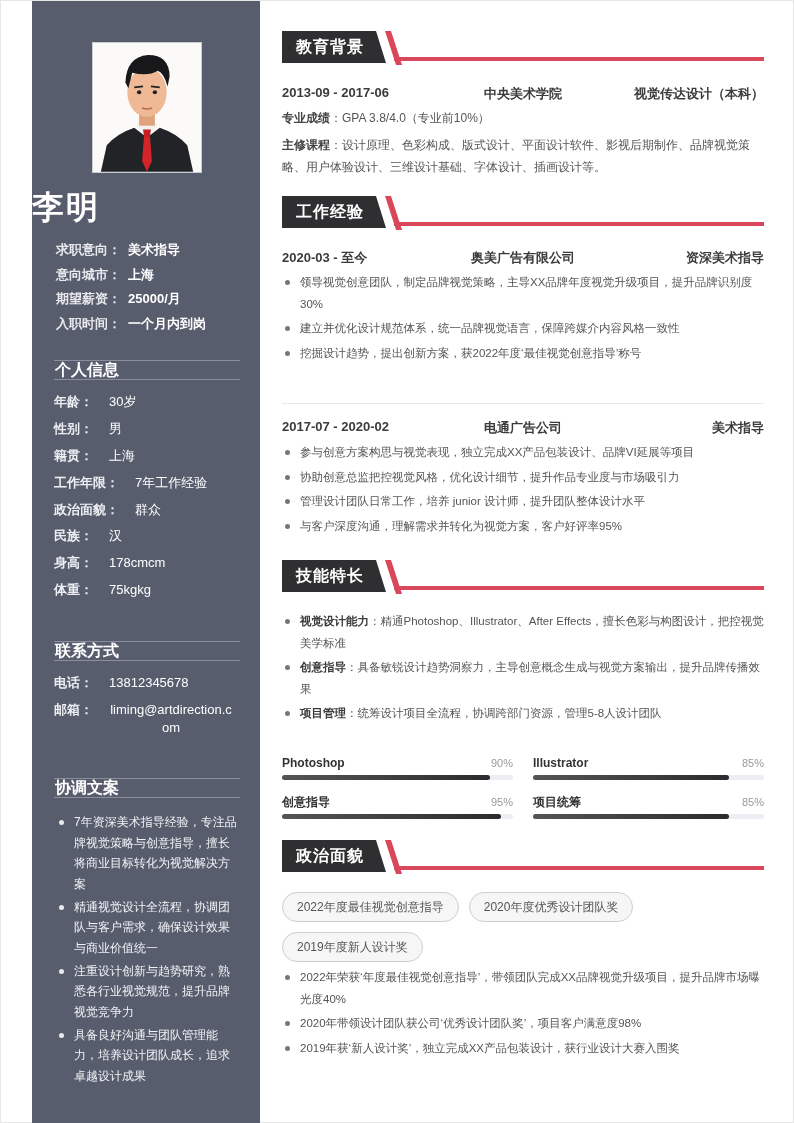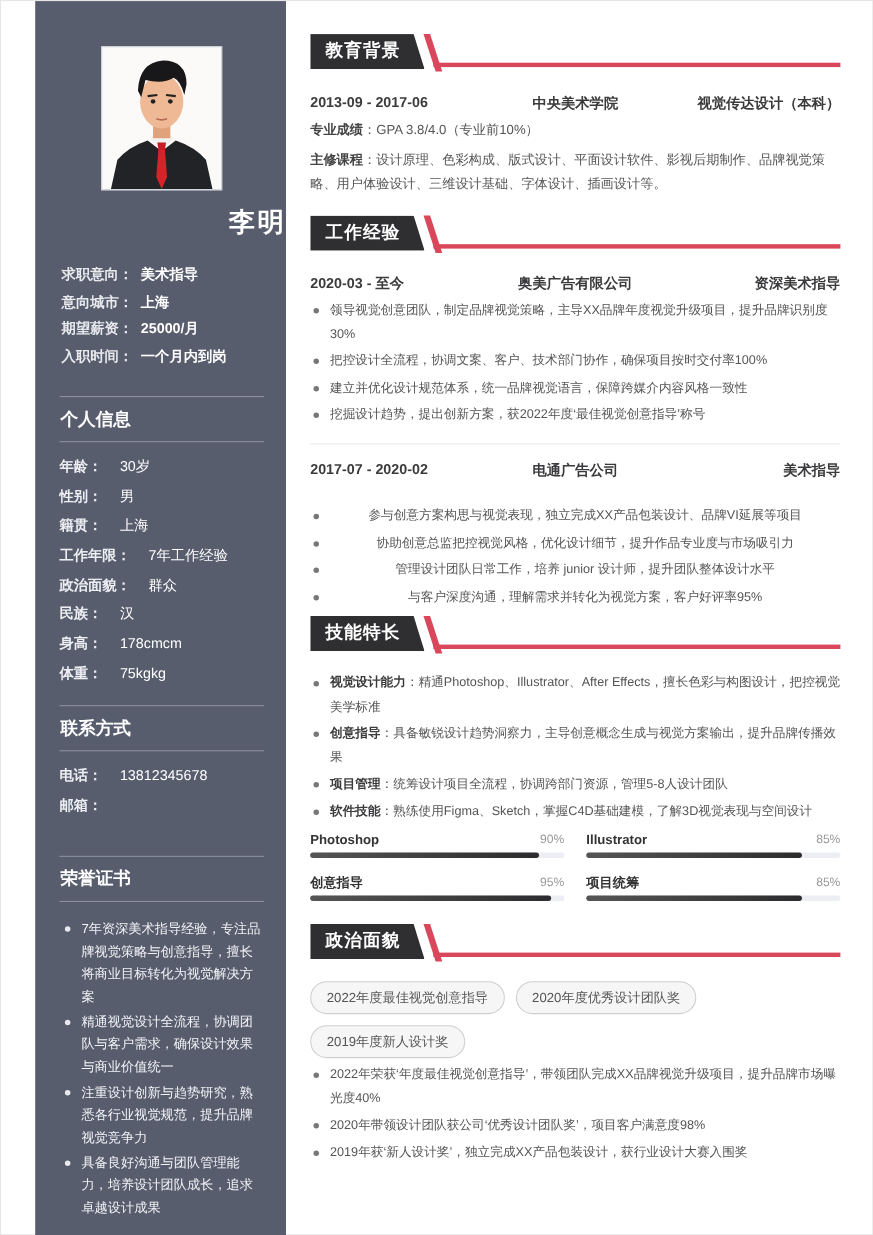--- a/index.html
+++ b/index.html
@@ -4,28 +4,28 @@
 <style>
   * { box-sizing: border-box; margin: 0; padding: 0; }
   html, body { width: 794px; height: 1123px; background: #ffffff; }
   body { font-family: "Liberation Sans", "DejaVu Sans", sans-serif; color: #444; position: relative; overflow: hidden; }
   .page { position: absolute; left: 0; top: 0; width: 794px; height: 1123px; border: 1px solid #e6e6e6; background: #fff; }
 
   
   .sidebar { position: absolute; left: 31px; top: 0; width: 228px; height: 1123px; background: #585d6e; color: #fff; }
   .photo { position: absolute; left: 60px; top: 41px; width: 110px; height: 131px; border: 1px solid #c9ccd3; background: #fafafa; overflow: hidden; }
   .photo svg { width: 100%; height: 100%; display: block; }
-  .name { position: absolute; left: 0; top: 185px; width: 228px; text-align: right; font-size: 24px; font-weight: bold; letter-spacing: 2px; color: #fff; }
+  .name { position: absolute; left: 0; top: 185px; width: 228px; text-align: left; font-size: 32px; font-weight: bold; letter-spacing: 2px; color: #fff; }
   .intent { position: absolute; left: 24px; top: 237px; width: 190px; }
   .intent .row { display: flex; height: 24.5px; font-size: 13px; font-weight: bold; align-items: center; }
   .intent .k { width: 72px; color: #e8e9ed; }
   .intent .v { color: #ffffff; }
 
   .side-sec { position: absolute; left: 22px; width: 186px; }
-  .side-sec .hd { border-top: 1px solid #8a8e9c; border-bottom: 1px solid #8a8e9c; height: 42px; display: flex; align-items: center; font-size: 16px; font-weight: bold; color: #fff; padding-left: 1px; }
+  .side-sec .hd { border-top: 1px solid #8a8e9c; border-bottom: 1px solid #8a8e9c; height: 20px; display: flex; align-items: center; font-size: 16px; font-weight: bold; color: #fff; padding-left: 1px; }
   .kv { display: flex; font-size: 13px; line-height: 18px; margin-bottom: 8.9px; text-align: center; }
   .kv .k { color: #eceef2; font-weight: bold; white-space: nowrap; }
   .kv .v { color: #ffffff; padding-left: 16px; }
   .kv .v.wrap { word-break: break-all; width: 140px; }
   .self-list { list-style: none; padding-left: 0; margin-top: 14px; }
   .self-list li { position: relative; padding-left: 20px; font-size: 12px; line-height: 20.5px; color: #f2f3f6; margin-bottom: 2.5px; }
   .self-list li::before { content: ""; position: absolute; left: 5px; top: 8px; width: 5px; height: 5px; border-radius: 50%; background: #e9eaee; }
 
   
   .main { position: absolute; left: 281px; top: 0; width: 482px; }
@@ -140,26 +140,27 @@
 
     <div class="side-sec" style="top:640px;">
       <div class="hd">联系方式</div>
       <div style="margin-top:13px;">
         <div class="kv">
             <span class="k">电话：</span>
             <span class="v">13812345678</span>
           </div>
         <div class="kv">
             <span class="k">邮箱：</span>
+            <span class="v wrap">liming@artdirection.com</span>
           </div>
       </div>
     </div>
 
     <div class="side-sec" style="top:777px;">
-      <div class="hd">荣誉证书</div>
+      <div class="hd">协调文案</div>
       <ul class="self-list">
         <li>7年资深美术指导经验，专注品牌视觉策略与创意指导，擅长将商业目标转化为视觉解决方案</li>
         <li>精通视觉设计全流程，协调团队与客户需求，确保设计效果与商业价值统一</li>
         <li>注重设计创新与趋势研究，熟悉各行业视觉规范，提升品牌视觉竞争力</li>
         <li>具备良好沟通与团队管理能力，培养设计团队成长，追求卓越设计成果</li>
       </ul>
     </div>
   </aside>
 
   <main class="main">
@@ -182,47 +183,45 @@
       <div class="slash"></div>
       <div class="line"></div>
     </div>
     <div class="row3" style="top:248px;">
       <span>2020-03 - 至今</span>
       <span class="mid">奥美广告有限公司</span>
       <span class="c">资深美术指导</span>
     </div>
     <ul class="blist" style="top:271px;">
       <li>领导视觉创意团队，制定品牌视觉策略，主导XX品牌年度视觉升级项目，提升品牌识别度30%</li>
-      <li>把控设计全流程，协调文案、客户、技术部门协作，确保项目按时交付率100%</li>
       <li>建立并优化设计规范体系，统一品牌视觉语言，保障跨媒介内容风格一致性</li>
       <li>挖掘设计趋势，提出创新方案，获2022年度‘最佳视觉创意指导’称号</li>
     </ul>
     <div class="divider" style="top:402px;"></div>
     <div class="row3" style="top:418px;">
       <span>2017-07 - 2020-02</span>
       <span class="mid">电通广告公司</span>
       <span class="c">美术指导</span>
     </div>
-    <ul class="blist" style="top:458px;text-align:center;">
+    <ul class="blist" style="top:441px;">
       <li>参与创意方案构思与视觉表现，独立完成XX产品包装设计、品牌VI延展等项目</li>
       <li>协助创意总监把控视觉风格，优化设计细节，提升作品专业度与市场吸引力</li>
       <li>管理设计团队日常工作，培养 junior 设计师，提升团队整体设计水平</li>
       <li>与客户深度沟通，理解需求并转化为视觉方案，客户好评率95%</li>
     </ul>
 
     <div class="sec-hd" style="top:559px;padding-left:36px;">
       <div class="tag">技能特长</div>
       <div class="slash"></div>
       <div class="line"></div>
     </div>
     <ul class="blist" style="top:610px;">
       <li><b>视觉设计能力</b><span>：精通Photoshop、Illustrator、After Effects，擅长色彩与构图设计，把控视觉美学标准</span></li>
       <li><b>创意指导</b><span>：具备敏锐设计趋势洞察力，主导创意概念生成与视觉方案输出，提升品牌传播效果</span></li>
       <li><b>项目管理</b><span>：统筹设计项目全流程，协调跨部门资源，管理5-8人设计团队</span></li>
-      <li><b>软件技能</b><span>：熟练使用Figma、Sketch，掌握C4D基础建模，了解3D视觉表现与空间设计</span></li>
     </ul>
     <div class="bars">
       <div class="bar">
         <div class="top">
             <span class="lbl">Photoshop</span>
             <span class="pct">90%</span>
           </div>
         <div class="track">
             <div class="fill" style="width: 90%;"></div>
           </div>

